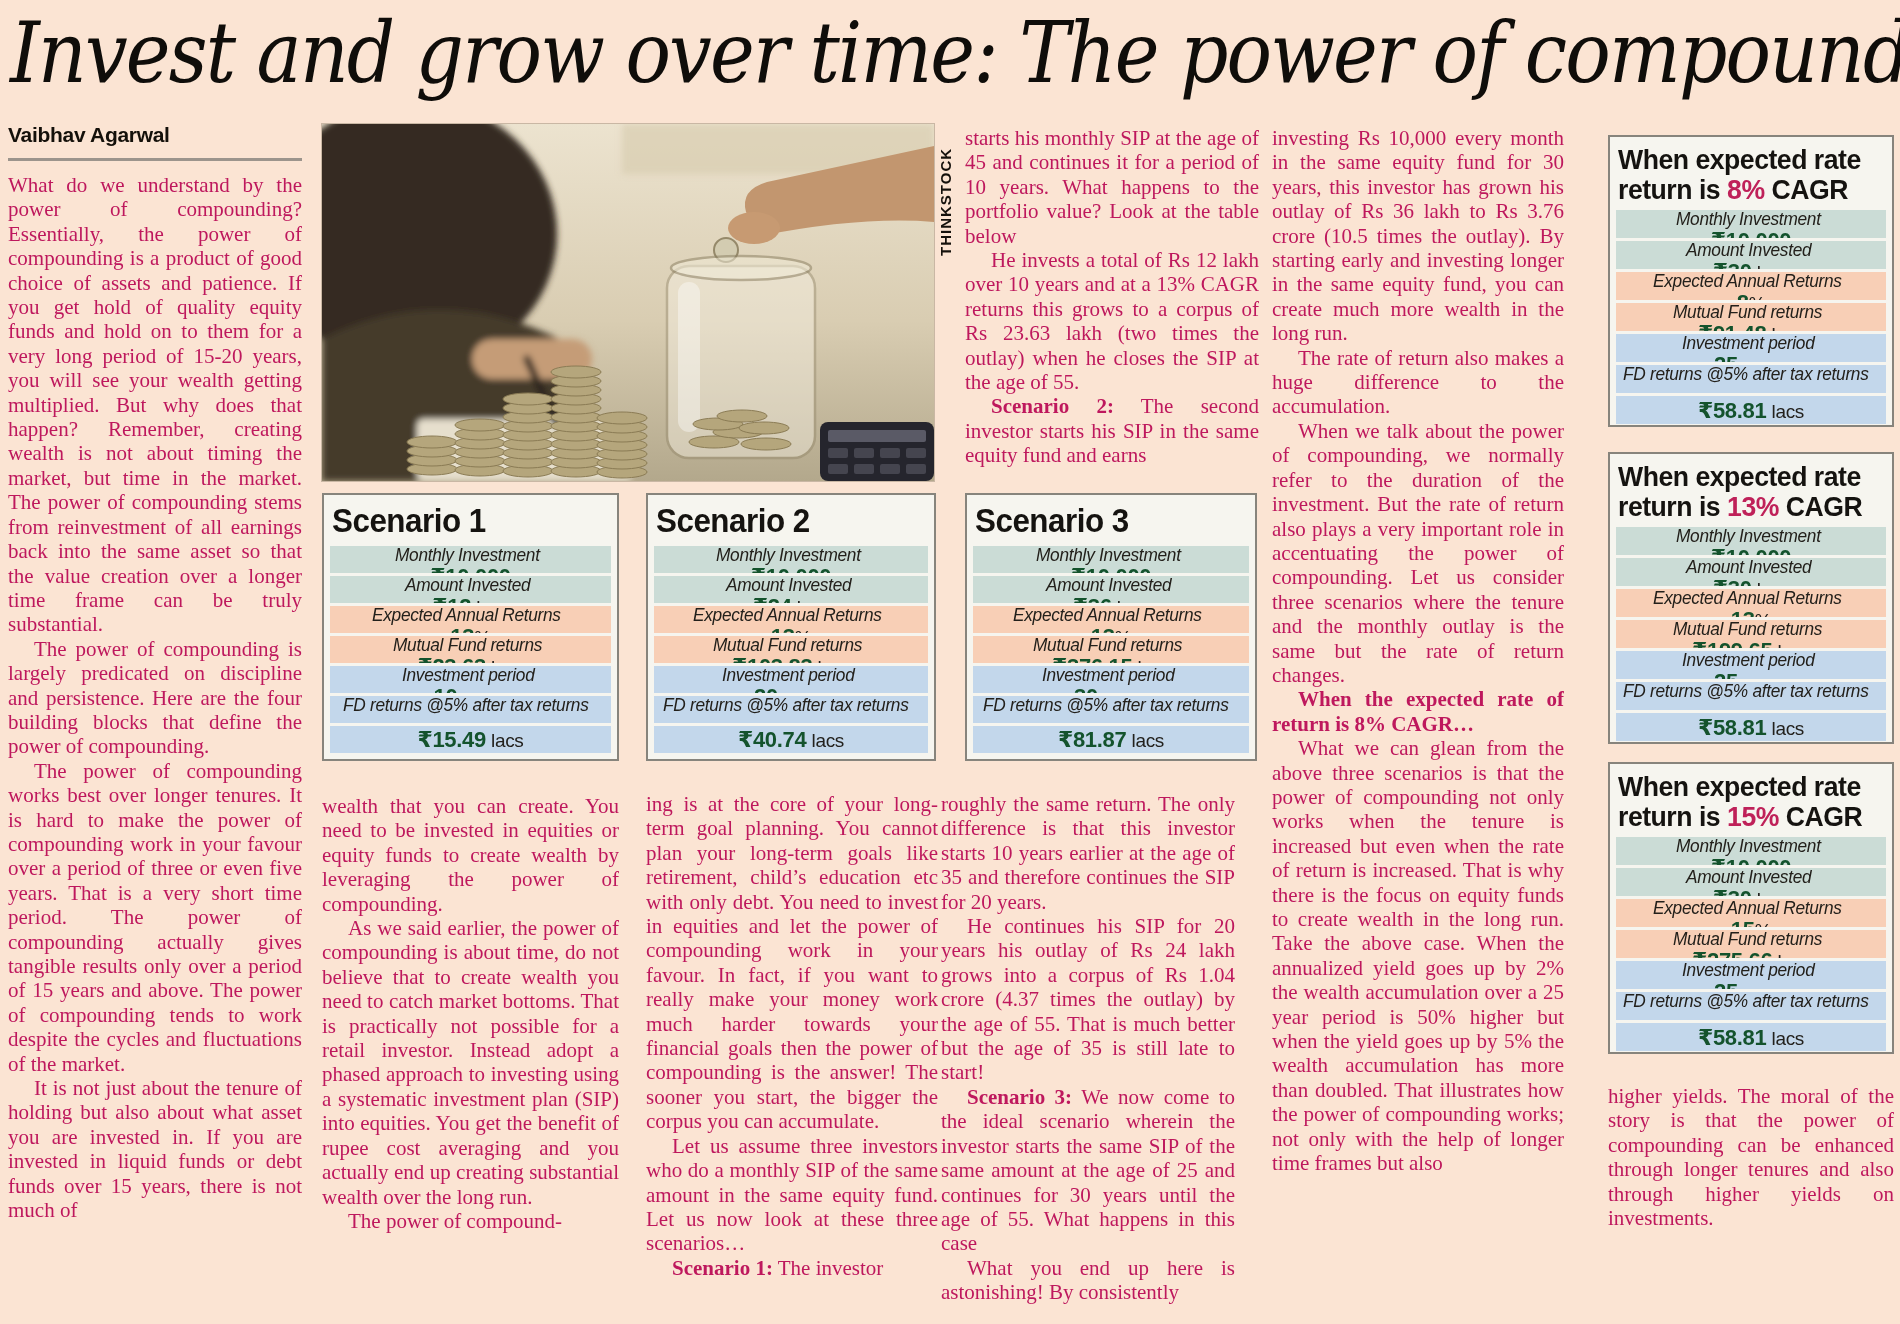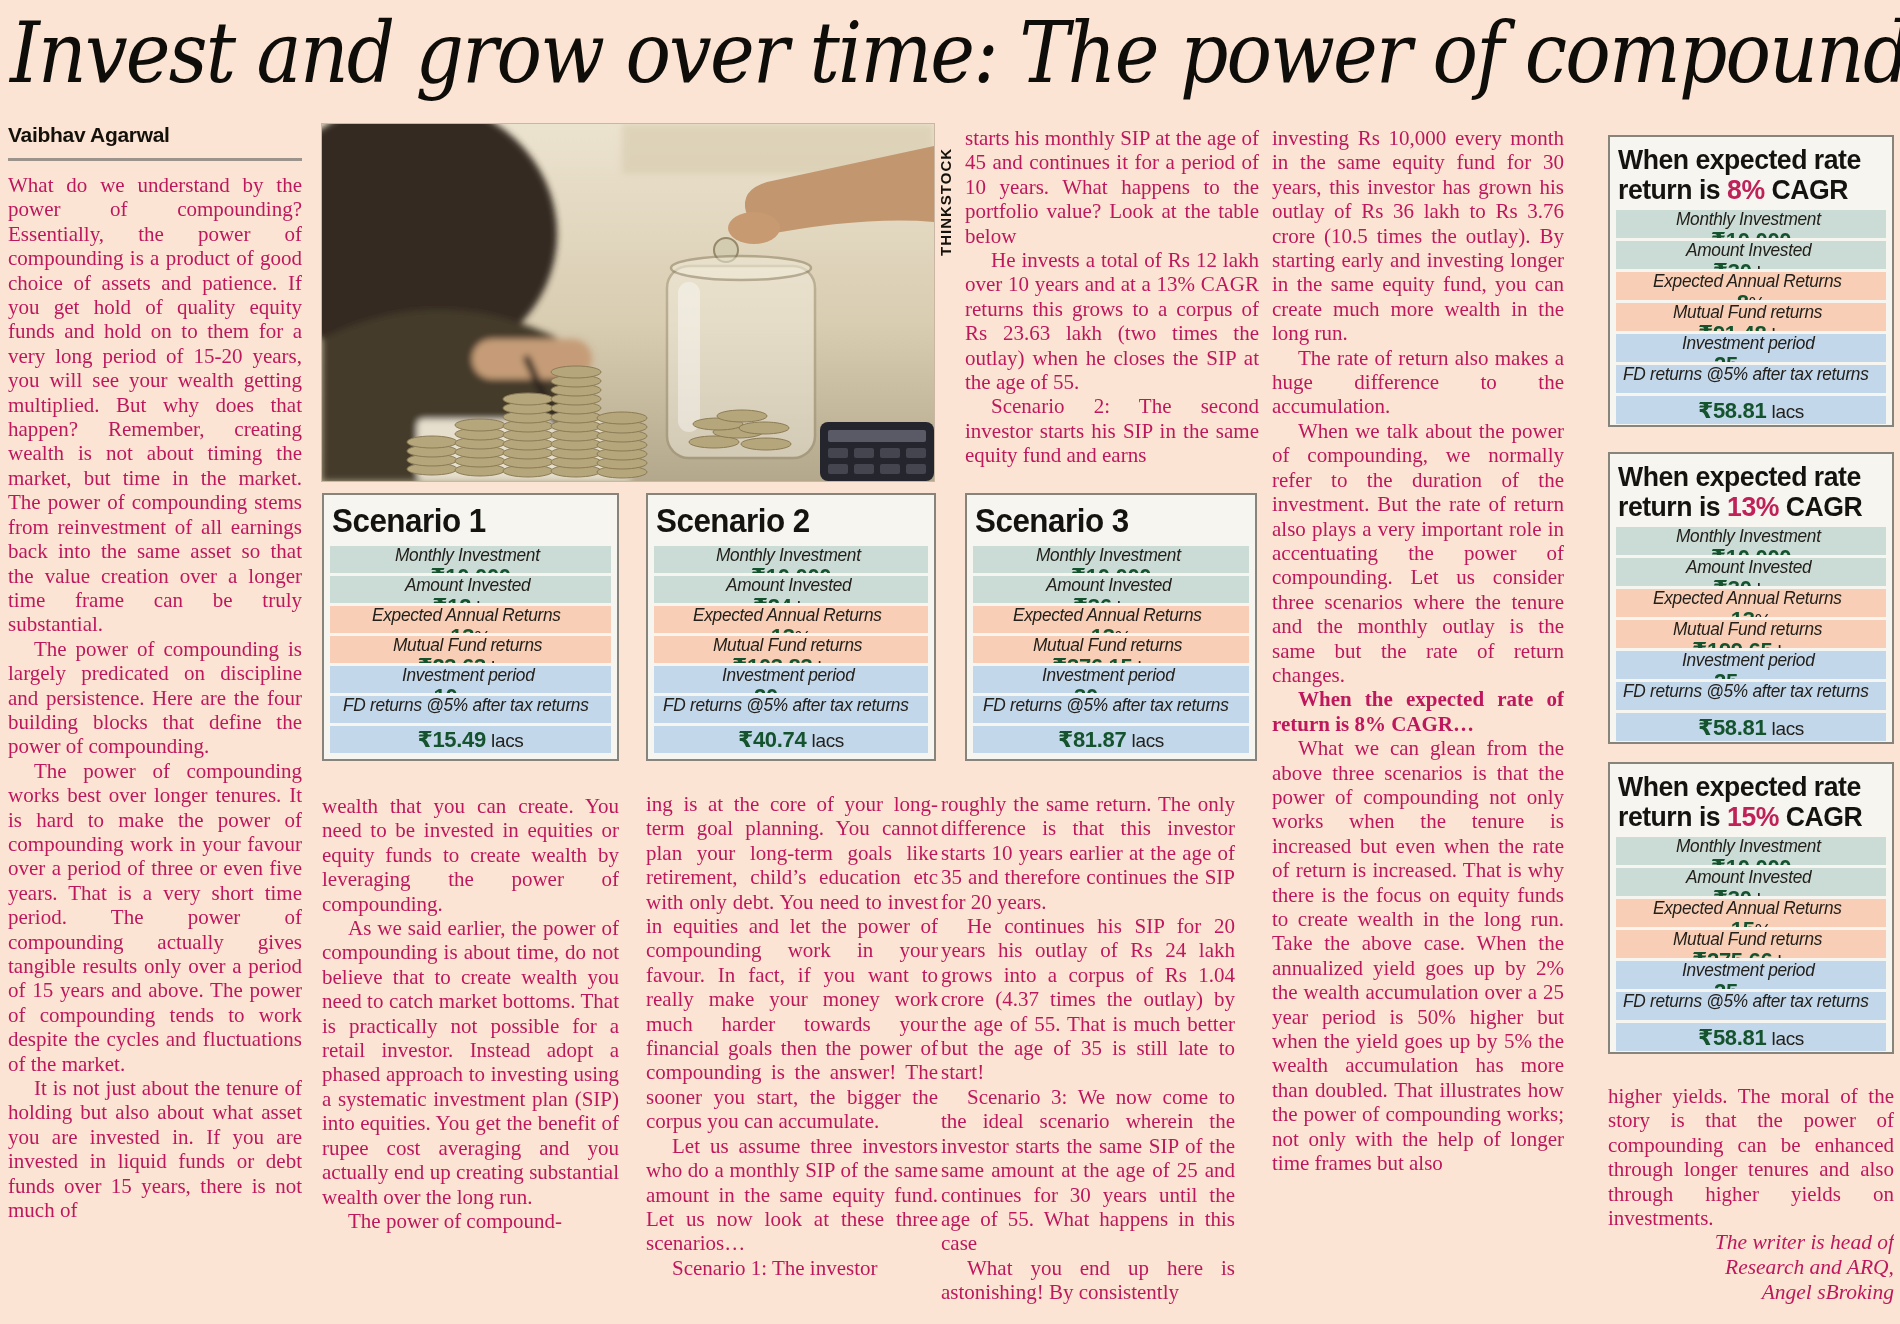--- a/index.html
+++ b/index.html
@@ -17,21 +17,21 @@
   .byline{font:bold 21px/26px "Liberation Sans",sans-serif;color:#14100a;letter-spacing:-.3px;}
   .rule{height:3px;background:#9c948c;margin:10px 0 12px 0;}
   .textcol{position:absolute;overflow:hidden;}
   .textcol p{
     margin:0;text-align:justify;
     font-size:21px;line-height:24.4px;color:#be185d;
     -webkit-hyphens:auto;hyphens:auto;
   }
   .textcol p.ind{text-indent:26px;}
   .textcol p.bold{font-weight:bold;}
-  .textcol p b{font-weight:normal;}
+  .textcol p b{font-weight:bold;}
   .credit p{
     text-align:right;font-style:italic;font-size:21.5px;line-height:25px;margin:0;
     -webkit-hyphens:none;hyphens:none;
   }
   
   .photo{position:absolute;left:322px;top:124px;width:612px;height:357px;overflow:hidden;
          outline:1px solid #c9b7a4;}
   .photo svg{display:block;}
   .photo-credit{
     position:absolute;left:937px;top:126px;height:130px;
@@ -422,18 +422,13 @@
     <p>investing Rs 10,000 every month in the same equity fund for 30 years, this investor has grown his outlay of Rs 36 lakh to Rs 3.76 crore (10.5 times the outlay). By starting early and investing longer in the same equity fund, you can create much more wealth in the long run.</p>
     <p class="ind">The rate of return also makes a huge difference to the accumulation.</p>
     <p class="ind">When we talk about the power of compounding, we normally refer to the duration of the investment. But the rate of return also plays a very important role in accentuating the power of compounding. Let us consider three scenarios where the tenure and the monthly outlay is the same but the rate of return changes.</p>
     <p class="ind bold">When the expected rate of return is 8% CAGR…</p>
     <p class="ind">What we can glean from the above three scenarios is that the power of compounding not only works when the tenure is increased but even when the rate of return is increased. That is why there is the focus on equity funds to create wealth in the long run. Take the above case. When the annualized yield goes up by 2% the wealth accumulation over a 25 year period is 50% higher but when the yield goes up by 5% the wealth accumulation has more than doubled. That illustrates how the power of compounding works; not only with the help of longer time frames but also</p>
   </div>
 <div id="col6" class="textcol">
   <div>
       <p>higher yields. The moral of the story is that the power of compounding can be enhanced through longer tenures and also through higher yields on investments.</p>
     </div>
-  <div class="credit">
-      <p>The writer is head of</p>
-      <p>Research and ARQ,</p>
-      <p>Angel sBroking</p>
-    </div>
 </div>
 
 </body></html>

